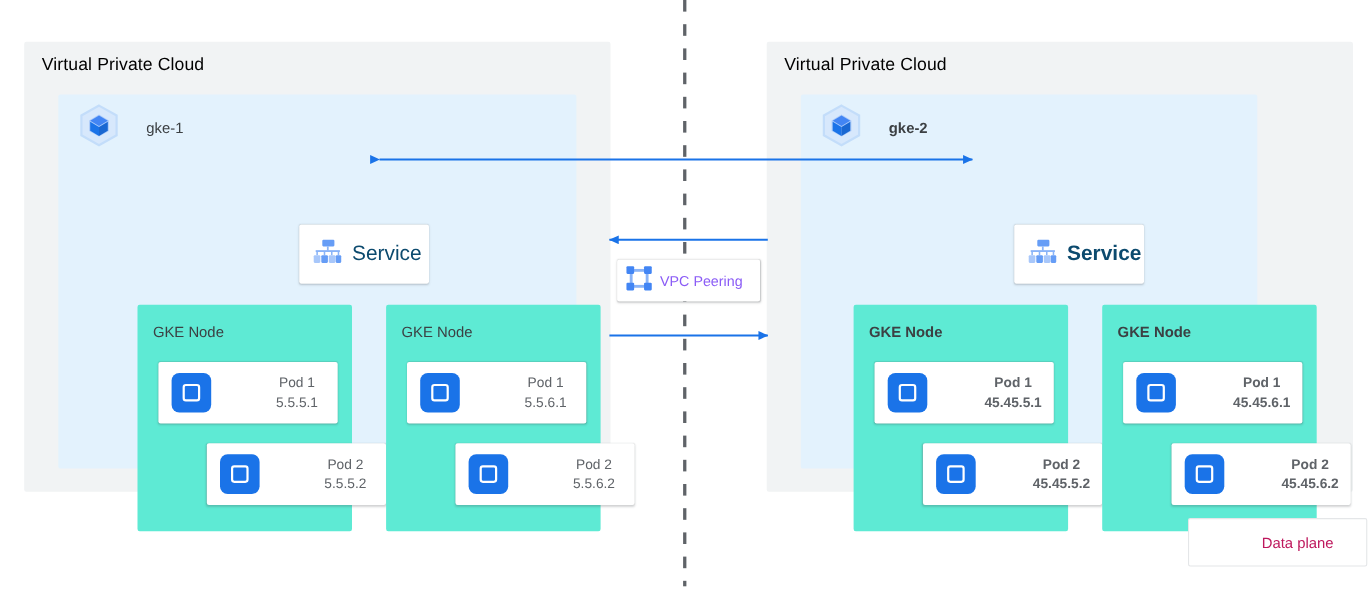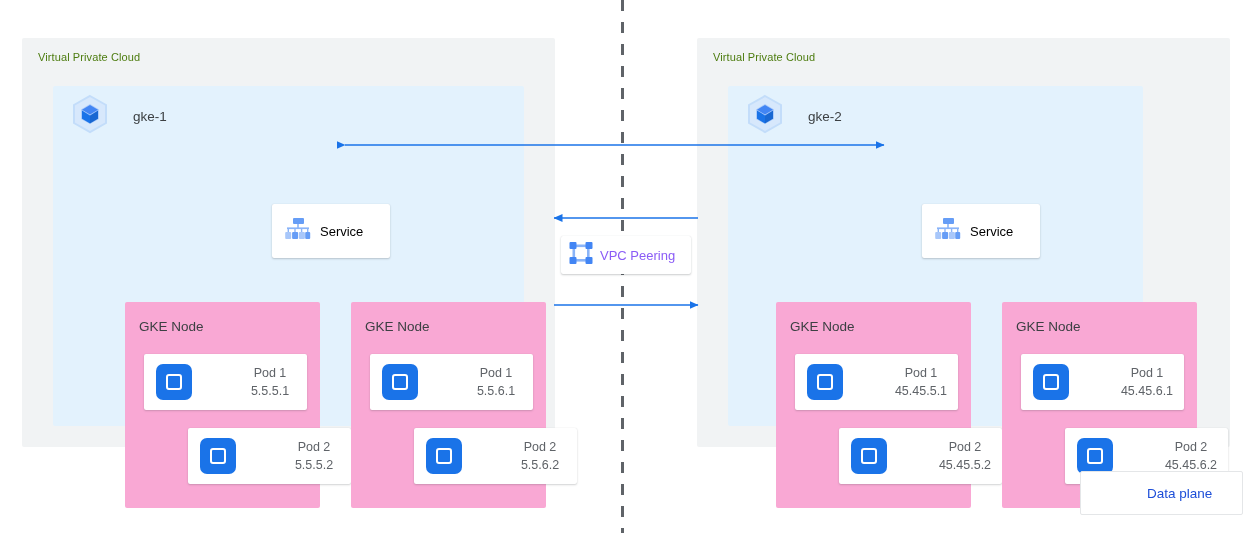--- a/index.html
+++ b/index.html
@@ -39,37 +39,37 @@
     top: 38px;
     height: 409px;
   }
   .vpc.left  { left: 22px;  width: 533px; }
   .vpc.right { left: 697px; width: 533px; }
 
   .vpc-title {
     position: absolute;
     left: 16px;
     top: 13px;
-    font-size: 11px;
-    color: #4d7c0f;
+    font-size: 16px;
+    color: #000000;
     letter-spacing: 0.1px;
     white-space: nowrap;
   }
 
   
   .cluster {
     position: absolute;
     left: 31px;
     top: 48px;
     width: 471px;
     height: 340px;
     background: #e3f2fd;
     border-radius: 2px;
   }
-  .vpc.right .cluster { width: 415px; }
+  .vpc.right .cluster { width: 415px; font-weight: bold; }
 
   .cluster-head {
     position: absolute;
     left: 18px;
     top: 8px;
     display: flex;
     align-items: center;
     gap: 24px;
   }
   .cluster-name {
@@ -89,32 +89,32 @@
     box-shadow: 0 1px 2px rgba(60,64,67,0.25), 0 0 1px rgba(60,64,67,0.15);
     display: flex;
     align-items: center;
     gap: 8px;
     padding-left: 10px;
     box-sizing: border-box;
   }
   .service-chip.left-svc  { left: 219px; }
   .service-chip.right-svc { left: 194px; }
   .service-label {
-    font-size: 13px;
-    color: #000000;
+    font-size: 19px;
+    color: #0c4a6e;
     white-space: nowrap;
   }
 
   
   .node {
     position: absolute;
-    top: 216px;
+    top: 191px;
     width: 195px;
     height: 206px;
-    background: #f9a8d4;
+    background: #5eead4;
     border-radius: 2px;
   }
   .vpc.left  .node.n1 { left: 72px; }
   .vpc.left  .node.n2 { left: 298px; }
   .vpc.right .node.n1 { left: 48px; }
   .vpc.right .node.n2 { left: 274px; }
 
   .node-title {
     position: absolute;
     left: 14px;
@@ -207,21 +207,21 @@
     border: 1px solid #e4e6e8;
     border-radius: 2px;
     display: flex;
     align-items: center;
     gap: 10px;
     padding-left: 12px;
     box-sizing: border-box;
   }
   .legend-label {
     font-size: 13.5px;
-    color: #1d4ed8;
+    color: #be185d;
     white-space: nowrap;
   }
 
   
   .arrows {
     position: absolute;
     left: 0; top: 0;
     width: 1245px; height: 539px;
     pointer-events: none;
   }

